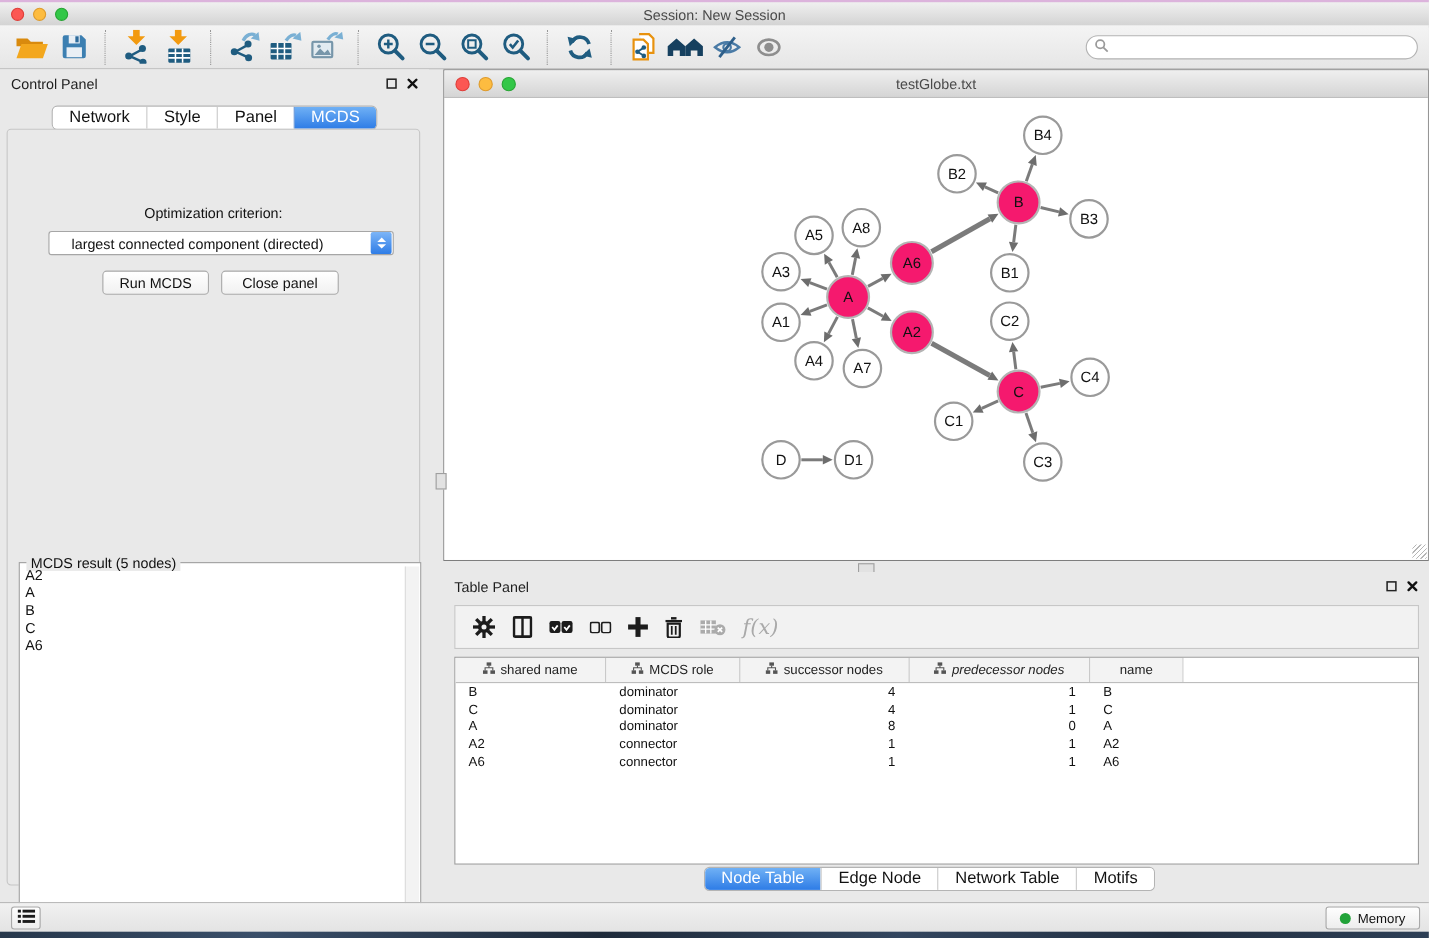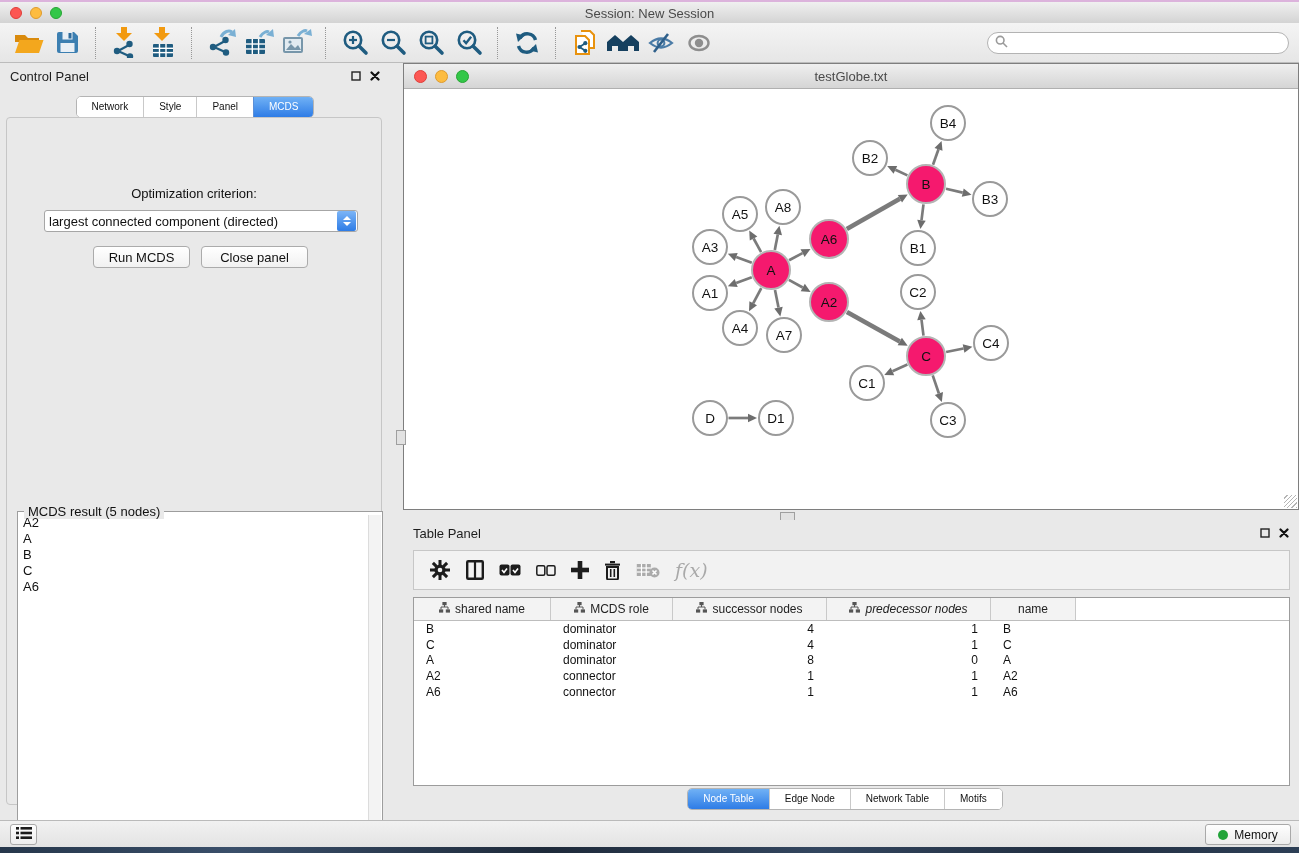--- a/index.html
+++ b/index.html
@@ -25,28 +25,28 @@
                border-radius:11px;display:flex;align-items:center;padding-left:7px}
   .search-wrap input{border:none;outline:none;flex:1;height:16px;font-size:12px;background:transparent;margin-left:4px}
   
   .control-panel{left:0;top:63px;width:390px;height:757px;background:#e9e9e9}
   .panel-head{height:26px;display:flex;align-items:center;padding:0 10px}
   .panel-title{font-size:13px;color:#1e1e1e}
   .panel-btns{margin-left:auto;display:flex;gap:9px;align-items:center}
   .panel-btns span{display:inline-flex;cursor:pointer}
   .cp-tabs{position:absolute;left:0;top:33px;width:100%;display:flex;justify-content:center}
   .seg{display:flex;border:1px solid #b4b4b4;border-radius:5px;overflow:hidden;background:#fff}
-  .seg .seg-item{padding:0 15px;line-height:20px;font-size:10px;color:#111;border-left:1px solid #c9c9c9;cursor:pointer;background:#fff}
+  .seg .seg-item{padding:0 15px;line-height:20px;font-size:15px;color:#111;border-left:1px solid #c9c9c9;cursor:pointer;background:#fff}
   .seg .seg-item:first-child{border-left:none}
   .seg .seg-item.active{background:linear-gradient(#70b1f5,#2e7ce6);color:#fff;border-left-color:#5a8fd8}
   .cp-content{position:absolute;left:6px;top:54px;width:376px;height:688px;border:1px solid #c6c6c6;border-radius:4px;background:#e9e9e9;box-sizing:border-box}
   .opt-label{position:absolute;left:0;width:100%;top:68px;text-align:center;font-size:13px;color:#111}
   .dropdown{position:absolute;left:37px;top:92px;width:314px;height:22px;background:#fff;border:1px solid #a6a6a6;
             border-radius:3px;display:flex;align-items:center;box-sizing:border-box;cursor:pointer}
-  .dropdown .dd-text{flex:1;padding-left:4px;font-size:13px;color:#111;white-space:nowrap}
+  .dropdown .dd-text{flex:1;padding-left:20px;font-size:13px;color:#111;white-space:nowrap}
   .dd-stepper{width:19px;height:20px;background:linear-gradient(#7cb5f7,#2e7ce6);border-radius:2px;margin-right:1px;
               display:flex;flex-direction:column;align-items:center;justify-content:center;gap:2px}
   .dd-up{width:0;height:0;border-left:4px solid transparent;border-right:4px solid transparent;border-bottom:4px solid #fff}
   .dd-dn{width:0;height:0;border-left:4px solid transparent;border-right:4px solid transparent;border-top:4px solid #fff}
   .mac-btn{position:absolute;height:22px;background:linear-gradient(#ffffff,#f1f1f1);border:1px solid #ababab;
            border-radius:4px;font-size:13px;color:#111;display:flex;align-items:center;justify-content:center;cursor:pointer;box-sizing:border-box}
   .result-box{position:absolute;left:10px;top:393px;width:364px;height:340px;border:1px solid #9d9d9d;background:#fff}
   .result-legend{position:absolute;left:6px;top:-8px;background:#e9e9e9;padding:0 4px;font-size:13px;color:#111}
   .result-list{position:absolute;left:1px;top:3px;right:14px;bottom:1px;overflow:hidden}
   .result-list div{font-size:13px;line-height:16px;padding-left:4px;color:#111}

